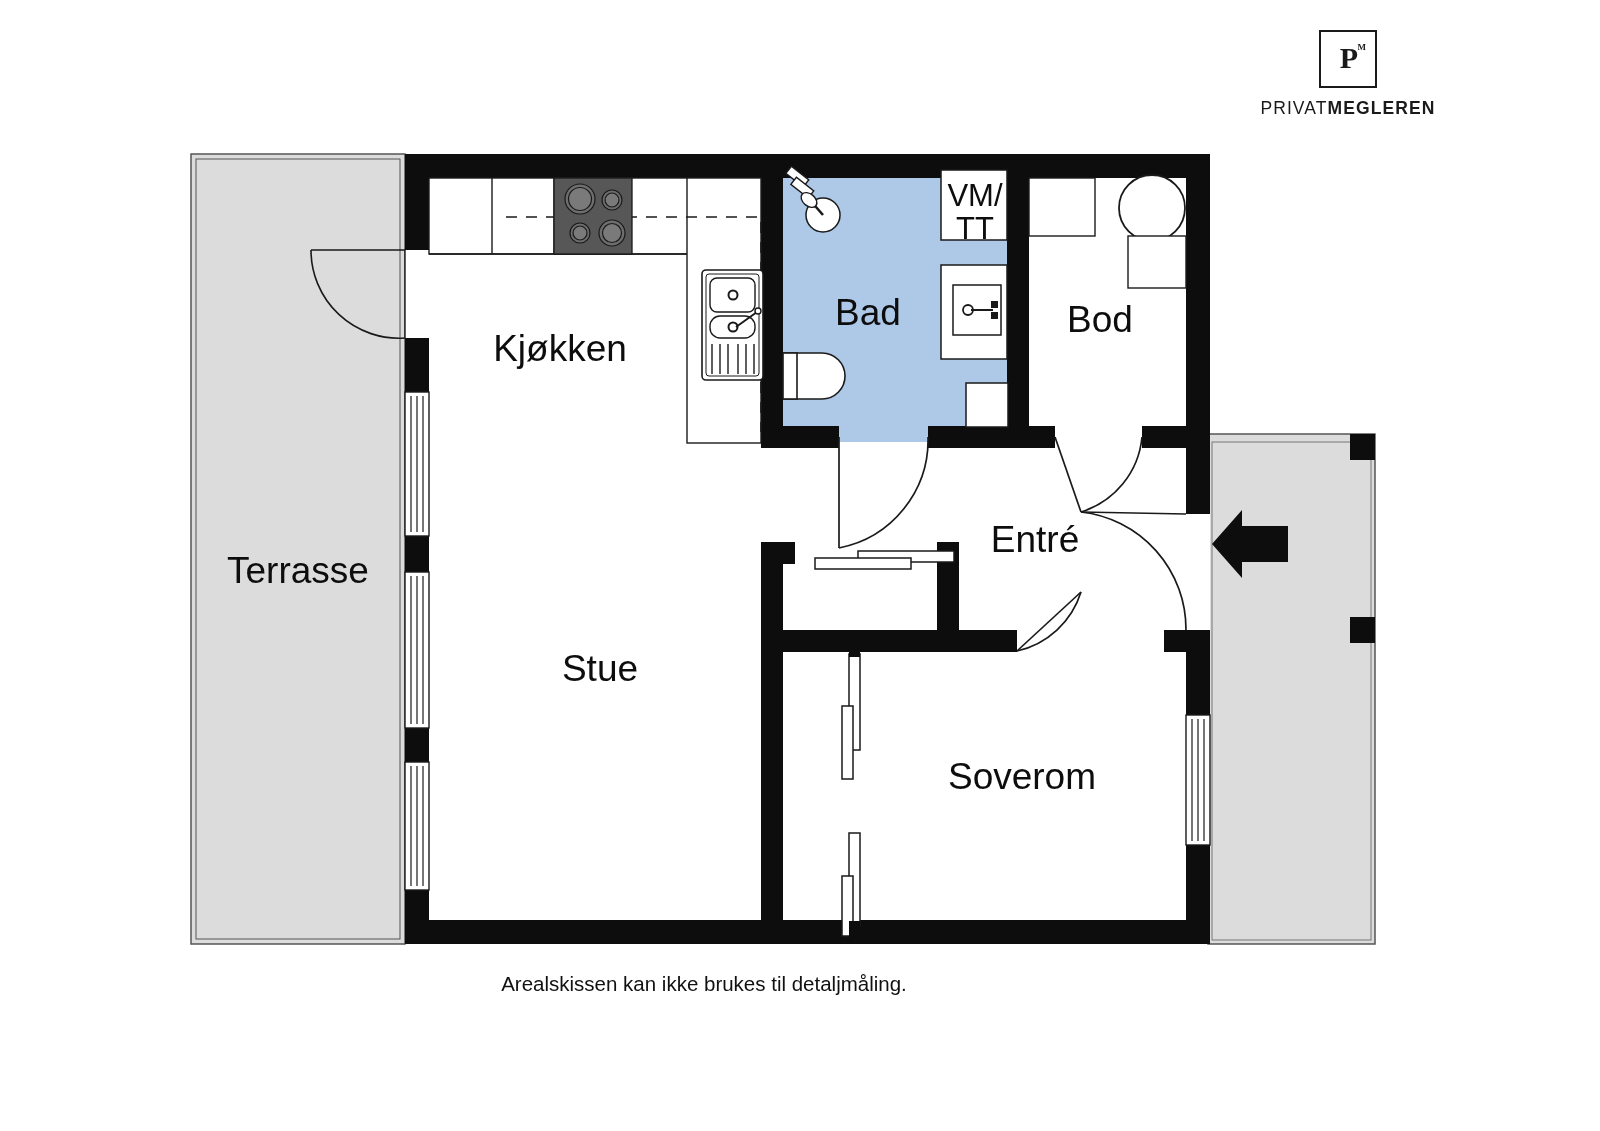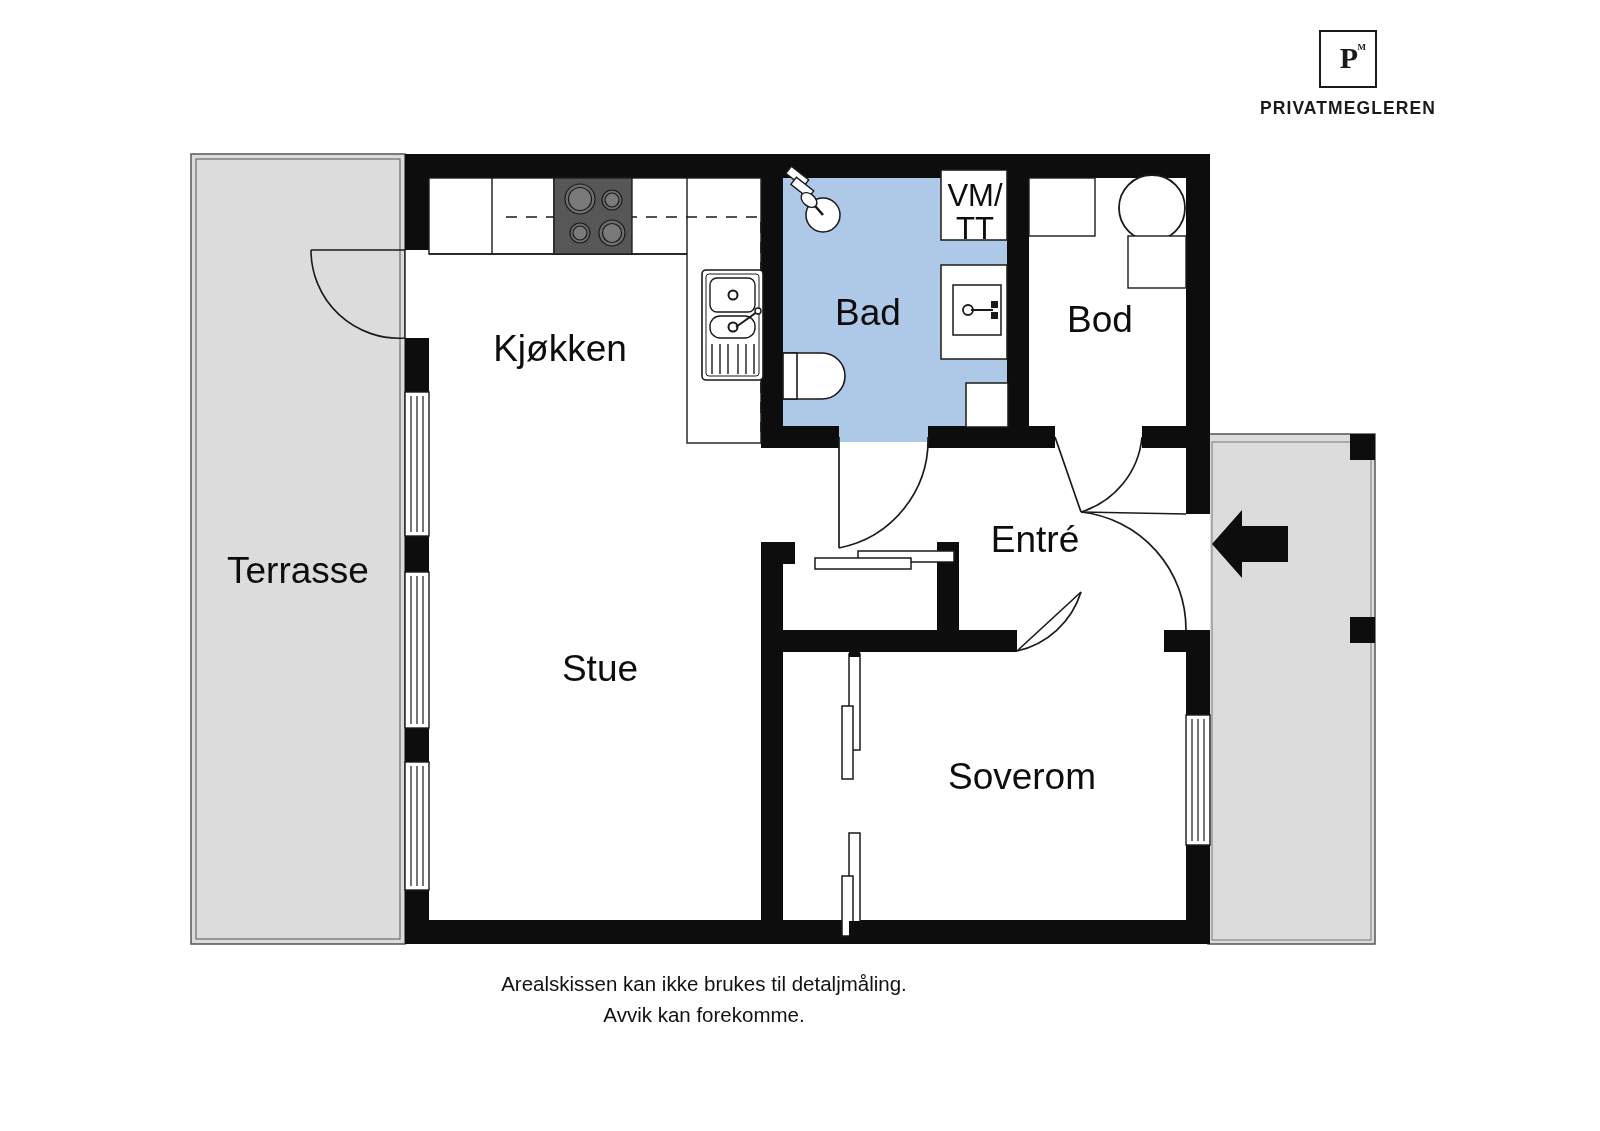--- a/index.html
+++ b/index.html
@@ -58,21 +58,21 @@
     font-size: 9px;
     font-weight: bold;
     color: #1a1a1a;
   }
   #logo .wordmark {
     font-size: 17.5px;
     letter-spacing: 1.1px;
     color: #1a1a1a;
     white-space: nowrap;
   }
-  #logo .wordmark .b { font-weight: bold; }
+  #logo .wordmark .b { font-weight: normal; }
   #logo .wordmark .l { font-weight: bold; }
 
   
   #plan {
     position: absolute;
     left: 0;
     top: 0;
   }
   .room-label {
     font-family: "Liberation Sans", sans-serif;
@@ -343,16 +343,15 @@
 
     <g>
       <text class="appliance-label" text-anchor="middle" x="975" y="206">VM/</text>
       <text class="appliance-label" text-anchor="middle" x="975" y="239">TT</text>
     </g>
 
   </svg>
 
   <div id="disclaimer">
     <div>Arealskissen kan ikke brukes til detaljmåling.</div>
-    <div>Avvik kan forekomme.</div>
   </div>
 
 </div>
 
 </body></html>

